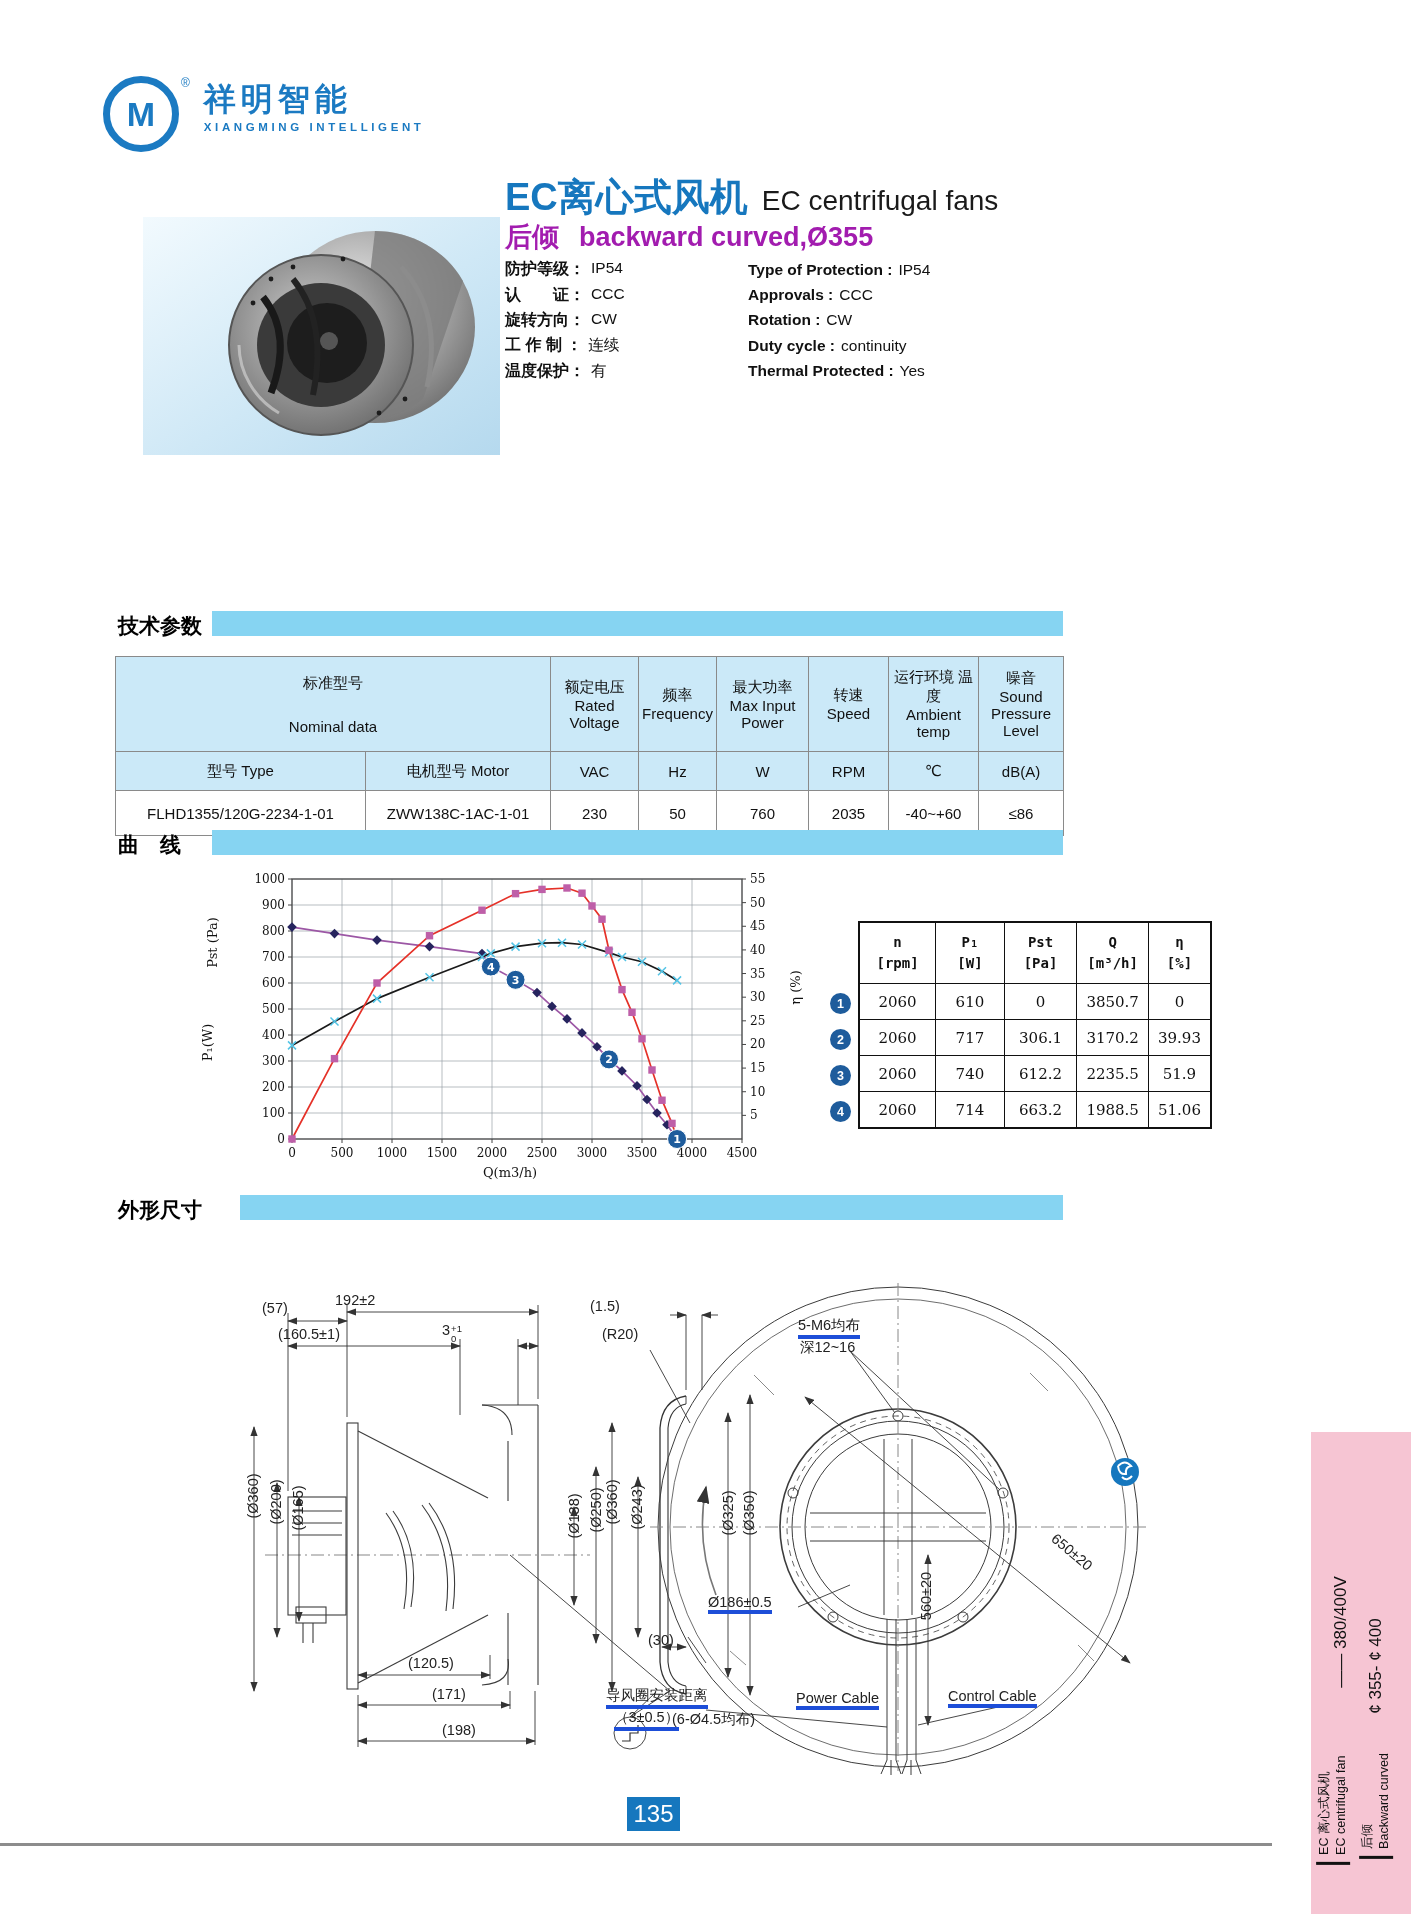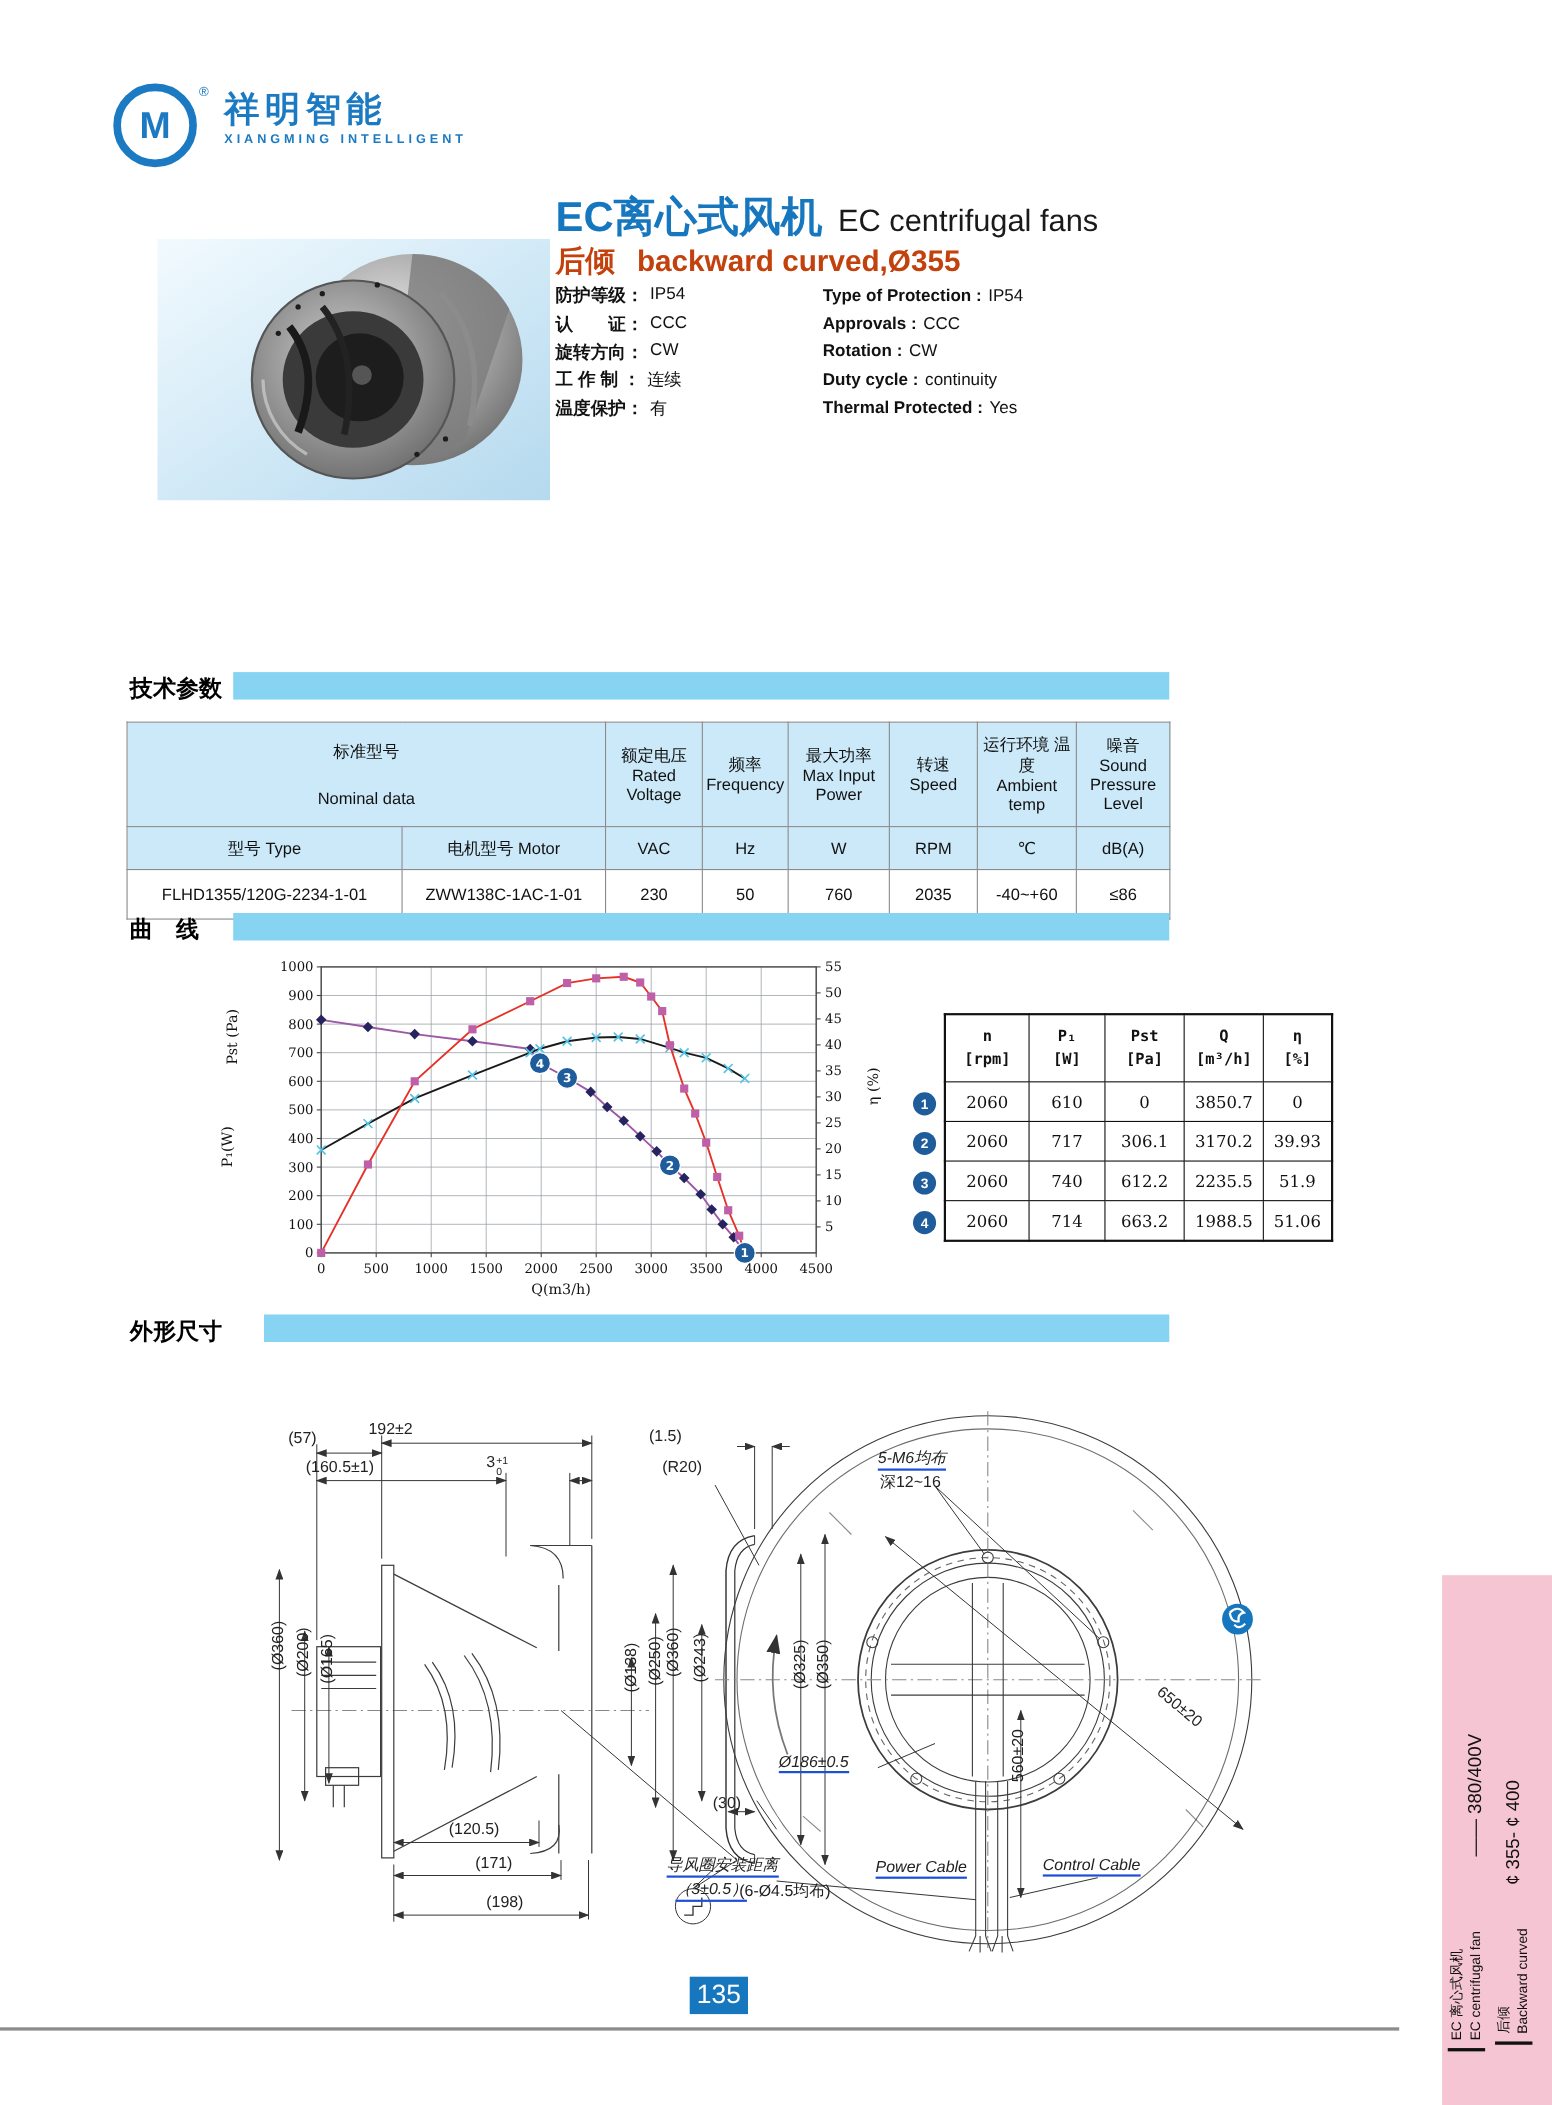--- a/index.html
+++ b/index.html
@@ -13,21 +13,21 @@
   .logo-reg{font-size:12px;color:#1B7AC2;margin-left:2px;}
   .logo-txt{margin-left:14px;margin-top:6px;}
   .logo-cn{font-size:32px;font-weight:bold;color:#1B7AC2;letter-spacing:5px;line-height:1.1;}
   .logo-en{font-size:11.5px;font-weight:bold;color:#1B7AC2;letter-spacing:3.6px;margin-top:4px;}
   
   .photo{position:absolute;left:143px;top:217px;width:357px;height:238px;}
   
   .title{position:absolute;left:505px;top:172px;white-space:nowrap;}
   .title-cn{font-size:38px;font-weight:bold;color:#1677BE;}
   .title-en{font-size:28px;font-weight:500;color:#1a1a1a;margin-left:14px;}
-  .subtitle{position:absolute;left:505px;top:219px;white-space:nowrap;font-weight:bold;color:#c2410c;}
+  .subtitle{position:absolute;left:505px;top:219px;white-space:nowrap;font-weight:bold;color:#a21caf;}
   .sub-cn{font-size:27px;}
   .sub-en{font-size:27px;margin-left:20px;}
   
   .specs{position:absolute;left:505px;top:257px;width:560px;font-size:15.5px;}
   .spec-row{display:flex;height:25.4px;align-items:center;}
   .spec-l{width:243px;display:flex;}
   .spec-l b{font-size:16px;}
   .spec-r{display:flex;}
   .spec-r b{font-size:15.5px;}
   .spec-val{margin-left:6px;}
@@ -61,21 +61,21 @@
   .curve-table tr.v td{height:33px;font-family:"DejaVu Serif",serif;font-size:15px;}
   .badge{position:absolute;width:21px;height:21px;border-radius:50%;background:#1E5C9C;color:#fff;
          font-size:12.5px;font-weight:bold;display:flex;align-items:center;justify-content:center;}
   
   .dims-svg{position:absolute;left:150px;top:1255px;width:1000px;height:540px;}
   .dim{position:absolute;font-size:14.5px;color:#222;white-space:nowrap;z-index:3;}
   .dim.c{width:90px;text-align:center;}
   .rot{transform:rotate(-90deg);transform-origin:center;}
   .rot40{transform:rotate(40deg);transform-origin:center;}
   .rotm90{transform:rotate(-90deg);transform-origin:center;}
-  .ul{border-bottom:2px solid #1d4ed8;font-style:italic;}
+  .ul{border-bottom:4px solid #1d4ed8;}
   .tol{display:inline-flex;flex-direction:column;font-size:9.5px;line-height:1.05;vertical-align:3px;margin-left:1px;}
   .tol i{font-style:normal;}
   
   .pageno{position:absolute;left:627px;top:1797px;width:53px;height:34px;background:#1677BE;color:#fff;
           font-size:24px;display:flex;align-items:center;justify-content:center;}
   .footline{position:absolute;left:0;top:1843px;width:1272px;height:3px;background:#8C8C8C;}
   
   .sidebar{position:absolute;left:1311px;top:1432px;width:100px;height:482px;background:#F6C5D3;}
   .sb{position:absolute;white-space:nowrap;color:#111;}
   .sb-volt{left:1266px;top:1622px;width:150px;text-align:center;font-size:17px;}

